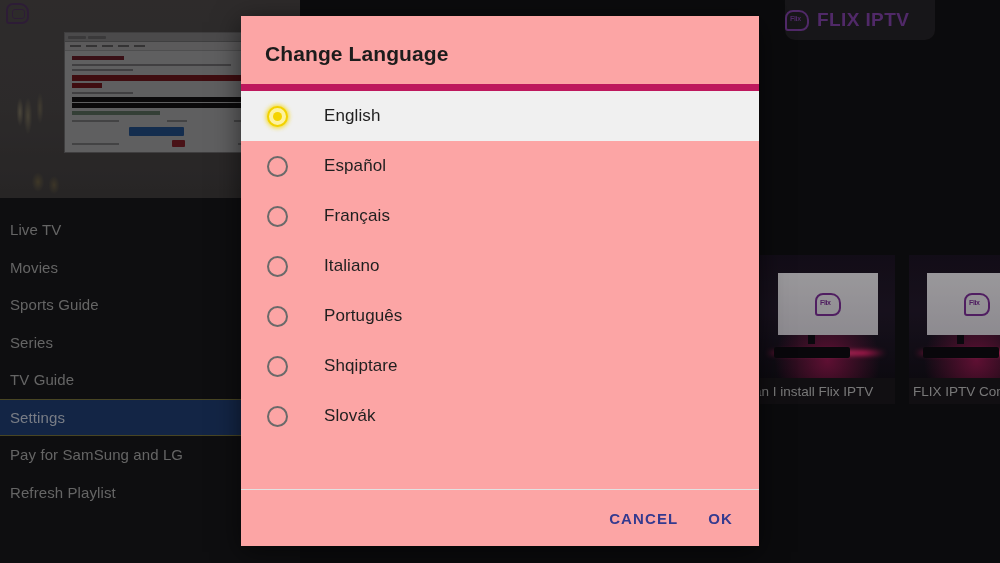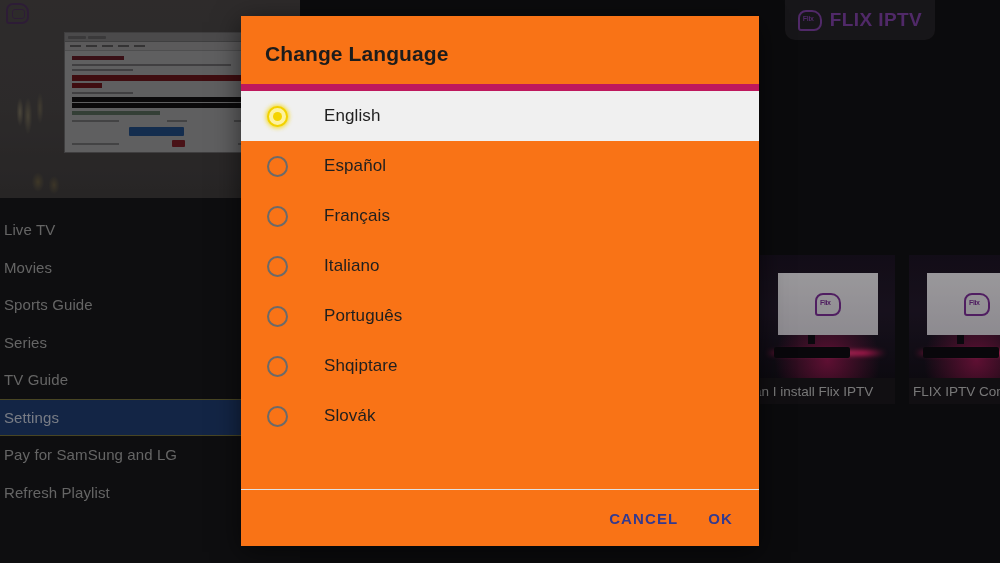--- a/index.html
+++ b/index.html
@@ -111,21 +111,21 @@
     position: absolute;
     left: 0; top: 198px;
     width: 300px; height: 365px;
     background: #161619;
     padding-top: 13px;
   }
   .side-item {
     height: 37.5px;
     display: flex;
     align-items: center;
-    padding-left: 4px;
+    padding-left: 10px;
     color: #9b9b9b;
     font-size: 15px;
     letter-spacing: .1px;
     white-space: nowrap;
   }
   .side-item.active {
     background: #1e3a6b;
     border-top: 1px solid #6f6a36;
     border-bottom: 1px solid #6f6a36;
     color: #b9bfcc;
@@ -139,21 +139,21 @@
     background: #121114;
   }
 
   
   .flix-banner {
     position: absolute;
     left: 785px; top: 0;
     width: 150px; height: 40px;
     background: rgba(150,145,155,0.14);
     border-radius: 0 0 10px 10px;
-    display: flex; align-items: center; justify-content: center; gap: 8px;
+    display: flex; align-items: center; justify-content: flex-start; gap: 8px;
   }
   .flix-banner .mark {
     width: 24px; height: 21px;
     border: 2.5px solid #7b3fa0;
     border-radius: 8px 10px 8px 3px;
     position: relative;
   }
   .flix-banner .mark::after {
     content:"Flix";
     position:absolute; left:3px; top:3px;
@@ -233,21 +233,21 @@
     position: absolute; inset: 0;
     background: rgba(0,0,0,0.35);
     pointer-events: none;
   }
 
   
   .dialog {
     position: absolute;
     left: 241px; top: 16px;
     width: 518px; height: 530px;
-    background: #f97316;
+    background: #fca5a5;
     display: flex;
     flex-direction: column;
     box-shadow: 0 6px 26px rgba(0,0,0,.55);
     z-index: 20;
   }
   .dlg-title {
     padding: 26px 24px 18px 24px;
     font-size: 21px;
     font-weight: bold;
     color: #1c1c1c;

